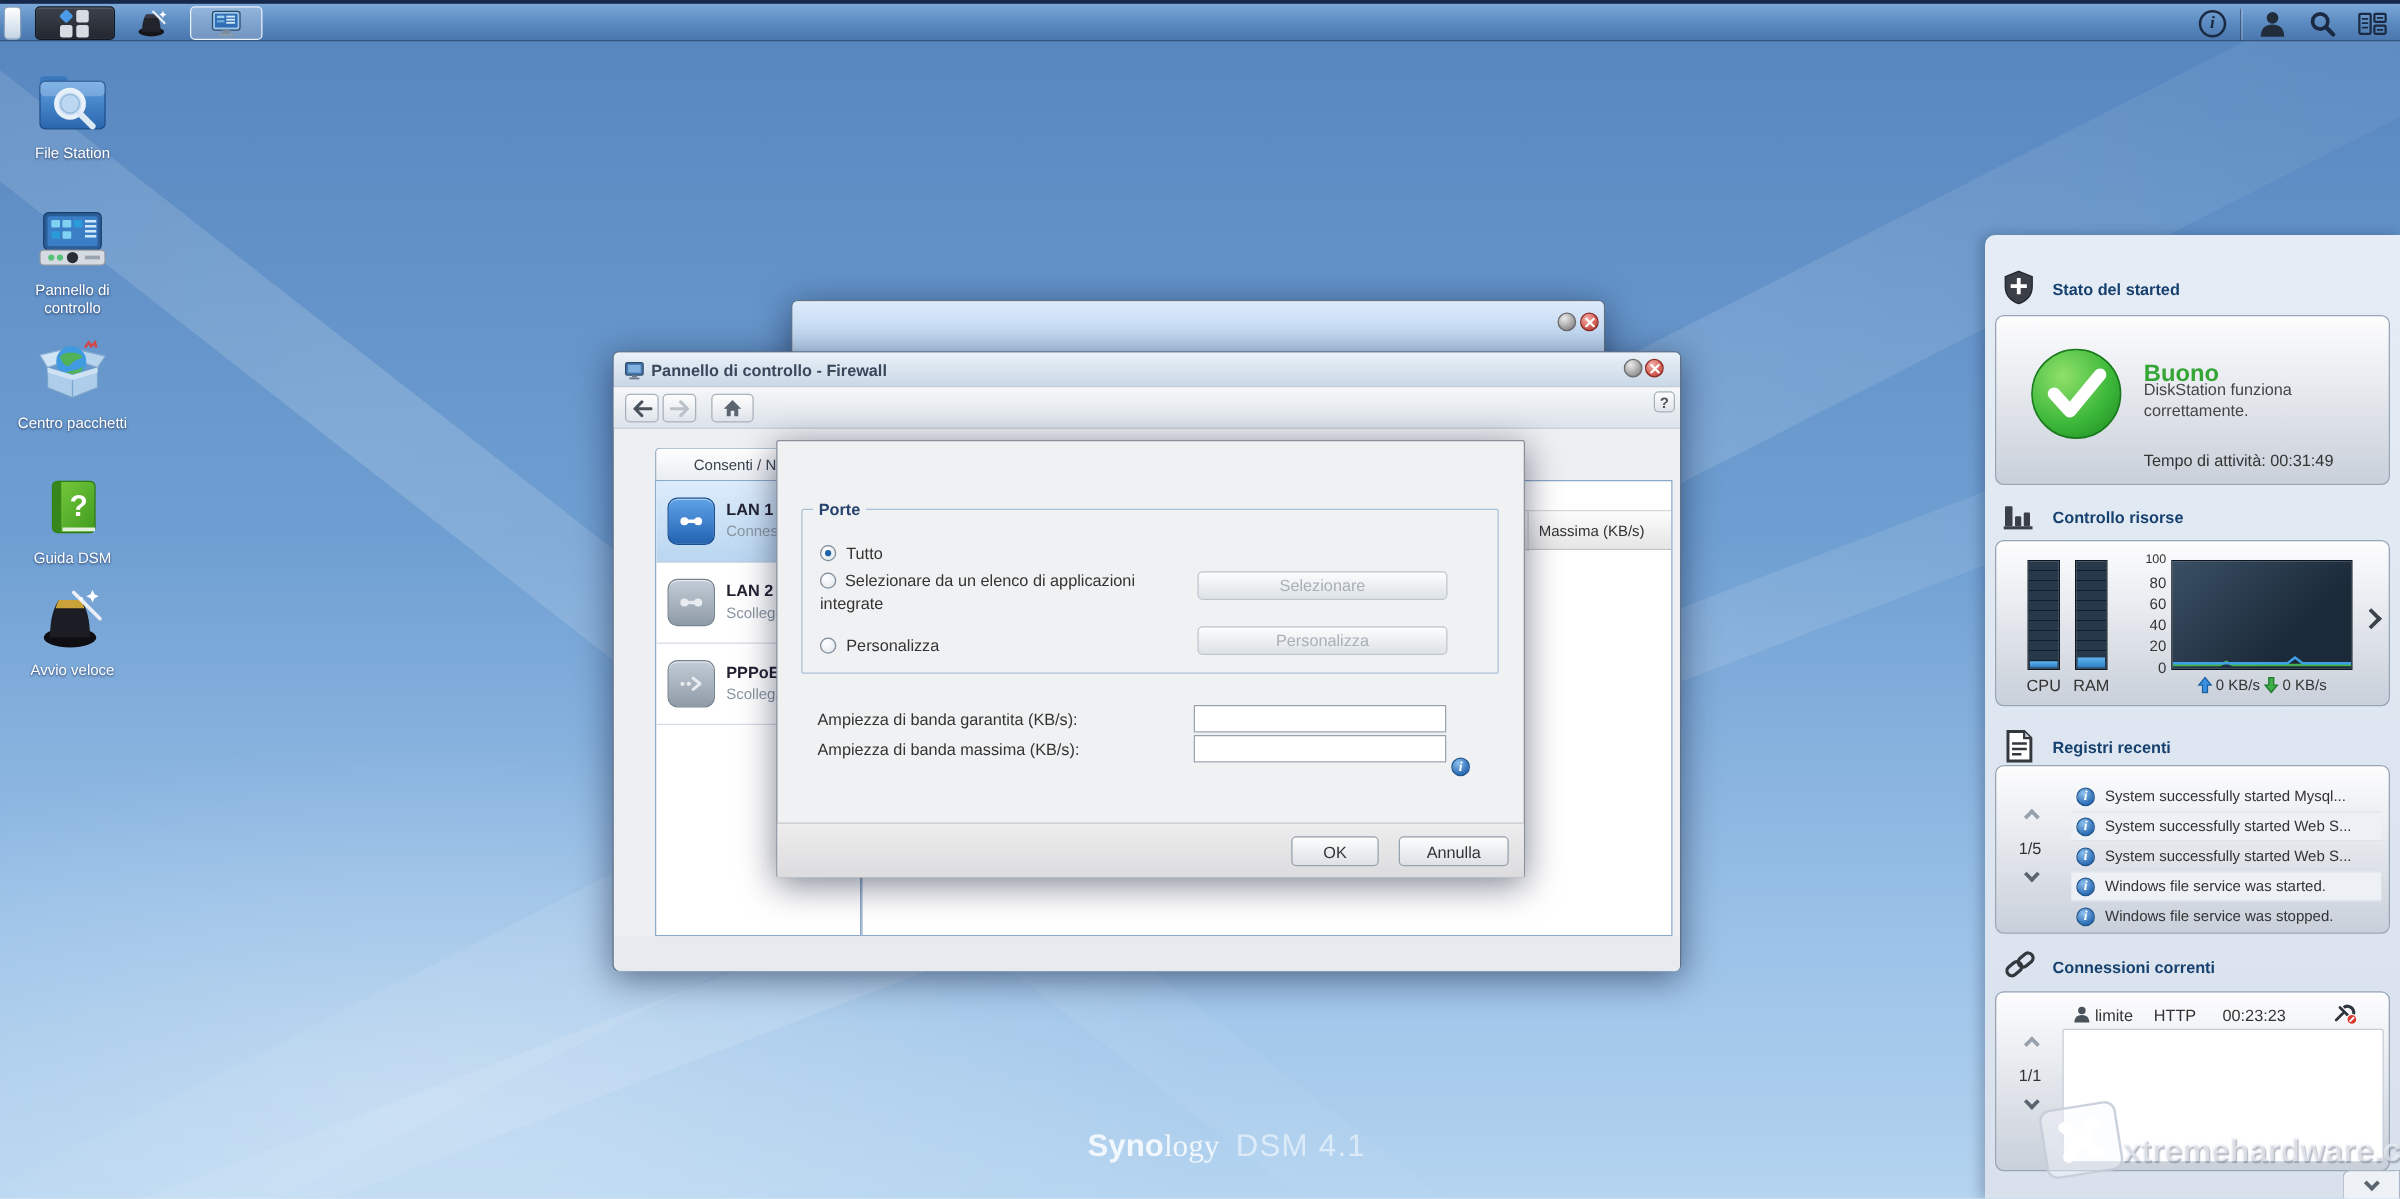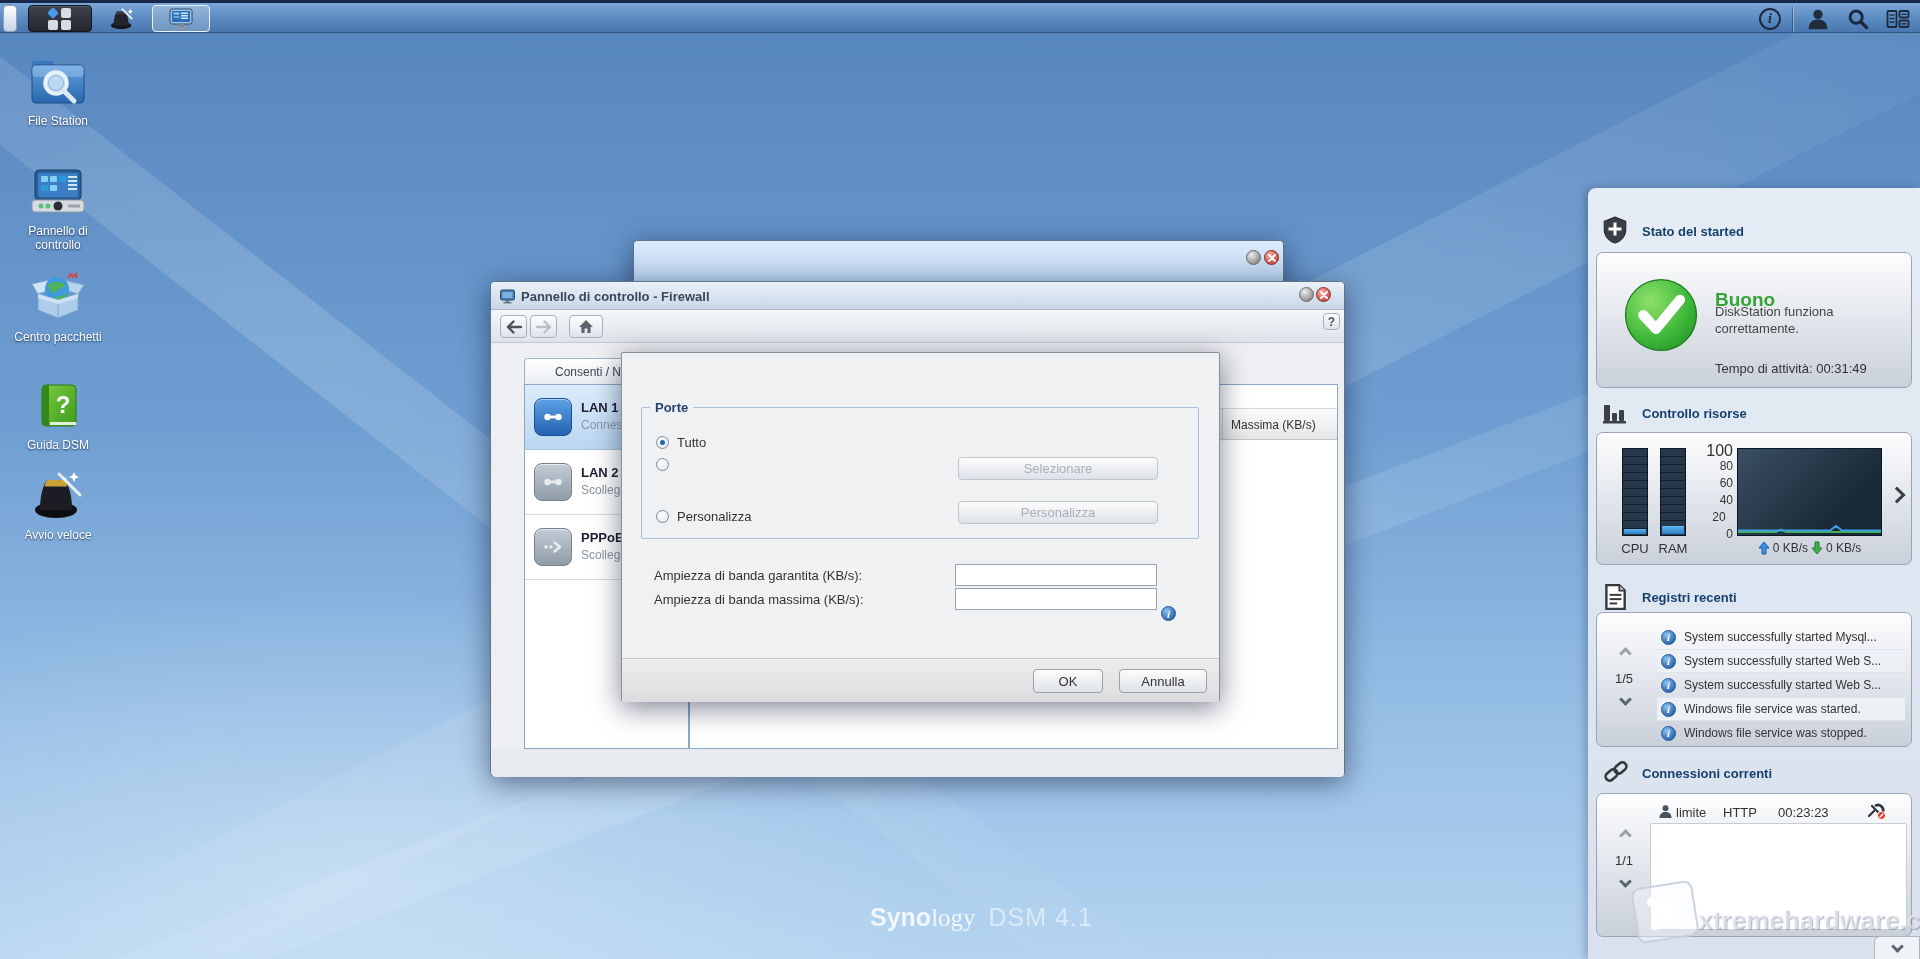--- a/index.html
+++ b/index.html
@@ -290,21 +290,21 @@
 </div>
 
 <div class="win" style="left:621px; top:352px; width:599px; height:350px; background:#f0f1f2; border-color:#87909b; z-index:20; border-radius:2px;">
 
   <fieldset style="left:19px; top:47px; width:558px; height:139px;">
     <legend>Porte</legend>
   </fieldset>
   <span class="radio on" style="position:absolute; left:34px; top:83px;"></span>
   <span class="abs" style="left:55px; top:82px; font-size:13px; color:#333;">Tutto</span>
   <div class="abs" style="left:34px; top:103px; width:300px; font-size:13px; color:#333; line-height:18px;">
-    <span class="radio" style="margin-right:7px;"></span>
+    <span class="radio" style="margin-right:7px;"></span><span>Selezionare da un elenco di applicazioni integrate</span>
   </div>
   <div class="btn disabled" style="position:absolute; left:336px; top:104px; width:200px; height:23px;">
     <span>Selezionare</span>
   </div>
   <span class="radio" style="position:absolute; left:34px; top:157px;"></span>
   <span class="abs" style="left:55px; top:156px; font-size:13px; color:#333;">Personalizza</span>
   <div class="btn disabled" style="position:absolute; left:336px; top:148px; width:200px; height:23px;">
     <span>Personalizza</span>
   </div>
 
@@ -362,25 +362,25 @@
   <span class="whead" style="left:54px; top:218px;">Controllo risorse</span>
   <div class="wbox" style="top:244px; height:133px;">
     <div class="meter" style="left:25px; top:15px;">
         <div class="fill" style="height:5px;"></div>
       </div>
     <div class="meter" style="left:63px; top:15px;">
         <div class="fill" style="height:8px;"></div>
       </div>
     <span class="abs" style="left:18px; top:108px; width:40px; text-align:center; font-size:13px; color:#333;">CPU</span>
     <span class="abs" style="left:56px; top:108px; width:40px; text-align:center; font-size:13px; color:#333;">RAM</span>
-    <span class="abs" style="left:108px; top:9px;  width:28px; text-align:right; font-size:16px; color:#333;">100</span>
+    <span class="abs" style="left:108px; top:9px;  width:28px; text-align:right; font-size:10px; color:#333;">100</span>
     <span class="abs" style="left:108px; top:26px; width:28px; text-align:right; font-size:12px; color:#333;">80</span>
     <span class="abs" style="left:108px; top:43px; width:28px; text-align:right; font-size:12px; color:#333;">60</span>
     <span class="abs" style="left:108px; top:60px; width:28px; text-align:right; font-size:12px; color:#333;">40</span>
-    <span class="abs" style="left:108px; top:77px; width:28px; text-align:center; font-size:12px; color:#333;">20</span>
+    <span class="abs" style="left:108px; top:77px; width:28px; text-align:right; font-size:12px; color:#333;">20</span>
     <span class="abs" style="left:108px; top:94px; width:28px; text-align:right; font-size:12px; color:#333;">0</span>
     <div class="abs" style="left:140px; top:15px; width:145px; height:88px; background:linear-gradient(135deg,#3a4f64,#1b2a39 70%); border:1px solid #0d1824;">
       <svg width="143" height="86" viewBox="0 0 143 86">
         <path d="M0 83 L38 83 L43 80.5 L48 83 L143 83" stroke="#44b04e" stroke-width="2" fill="none"></path>
         <path d="M0 81.5 L92 81.5 L98 77 L104 81.5 L143 81.5" stroke="#3fa0e8" stroke-width="2" fill="none"></path>
       </svg>
     </div>
     <span class="abs" style="left:140px; top:108px; width:145px; display:flex; align-items:center; justify-content:center; gap:3px; font-size:12px; color:#333;">
       <svg width="12" height="14" viewBox="0 0 12 14">
           <path d="M6 1 L11 7 H8 V13 H4 V7 H1 Z" fill="#3a8fe0" stroke="#1a5fa0"></path>

